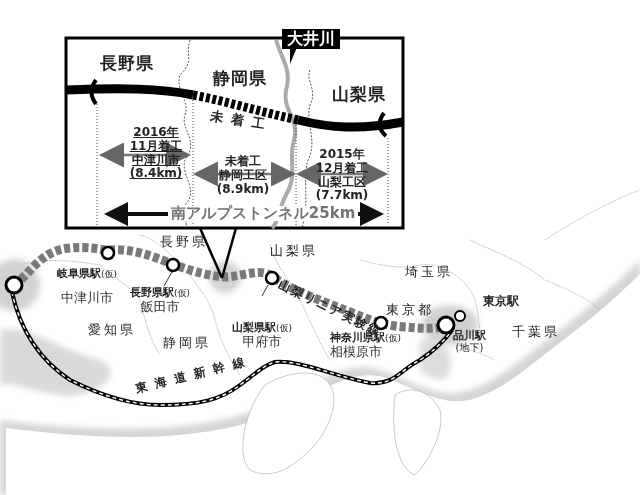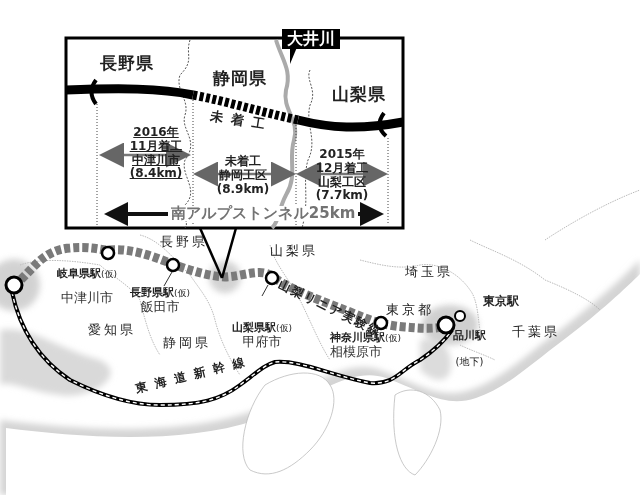--- a/index.html
+++ b/index.html
@@ -176,18 +176,18 @@
 <div class="abs" style="left:232px; top:298px; text-align:center;margin-top:24px;">
   <div class="station"><span>山梨県駅</span><small>(仮)</small></div>
   <div class="city" style="margin-top:2px;">甲府市</div>
 </div>
 <div class="abs" style="left:330px; top:332px; text-align:left;">
   <div class="station"><span>神奈川県駅</span><small>(仮)</small></div>
   <div class="city" style="margin-top:2px;">相模原市</div>
 </div>
 <div class="abs" style="left:453px; top:330px; text-align:center;">
   <div class="station">品川駅</div>
-  <div class="station" style="font-weight:normal; font-size:10px; margin-top:16px;">(地下)</div>
+  <div class="station" style="font-weight:normal; font-size:10px; margin-top:2px;">(地下)</div>
 </div>
 <div class="abs station" style="left:443px; top:295px; font-size:12px;margin-left:40px;">東京駅</div>
 
 <div class="abs" style="left:282px; top:278px; font-size:12px; font-weight:bold; letter-spacing:2px; transform:rotate(26deg); transform-origin:left top; color:#222;">山梨リニア実験線</div>
 <div class="abs" style="left:134px; top:383px; font-size:12px; font-weight:bold; letter-spacing:8px; transform:rotate(-14deg); transform-origin:left top; color:#222;">東海道新幹線</div>
 
 </body></html>

